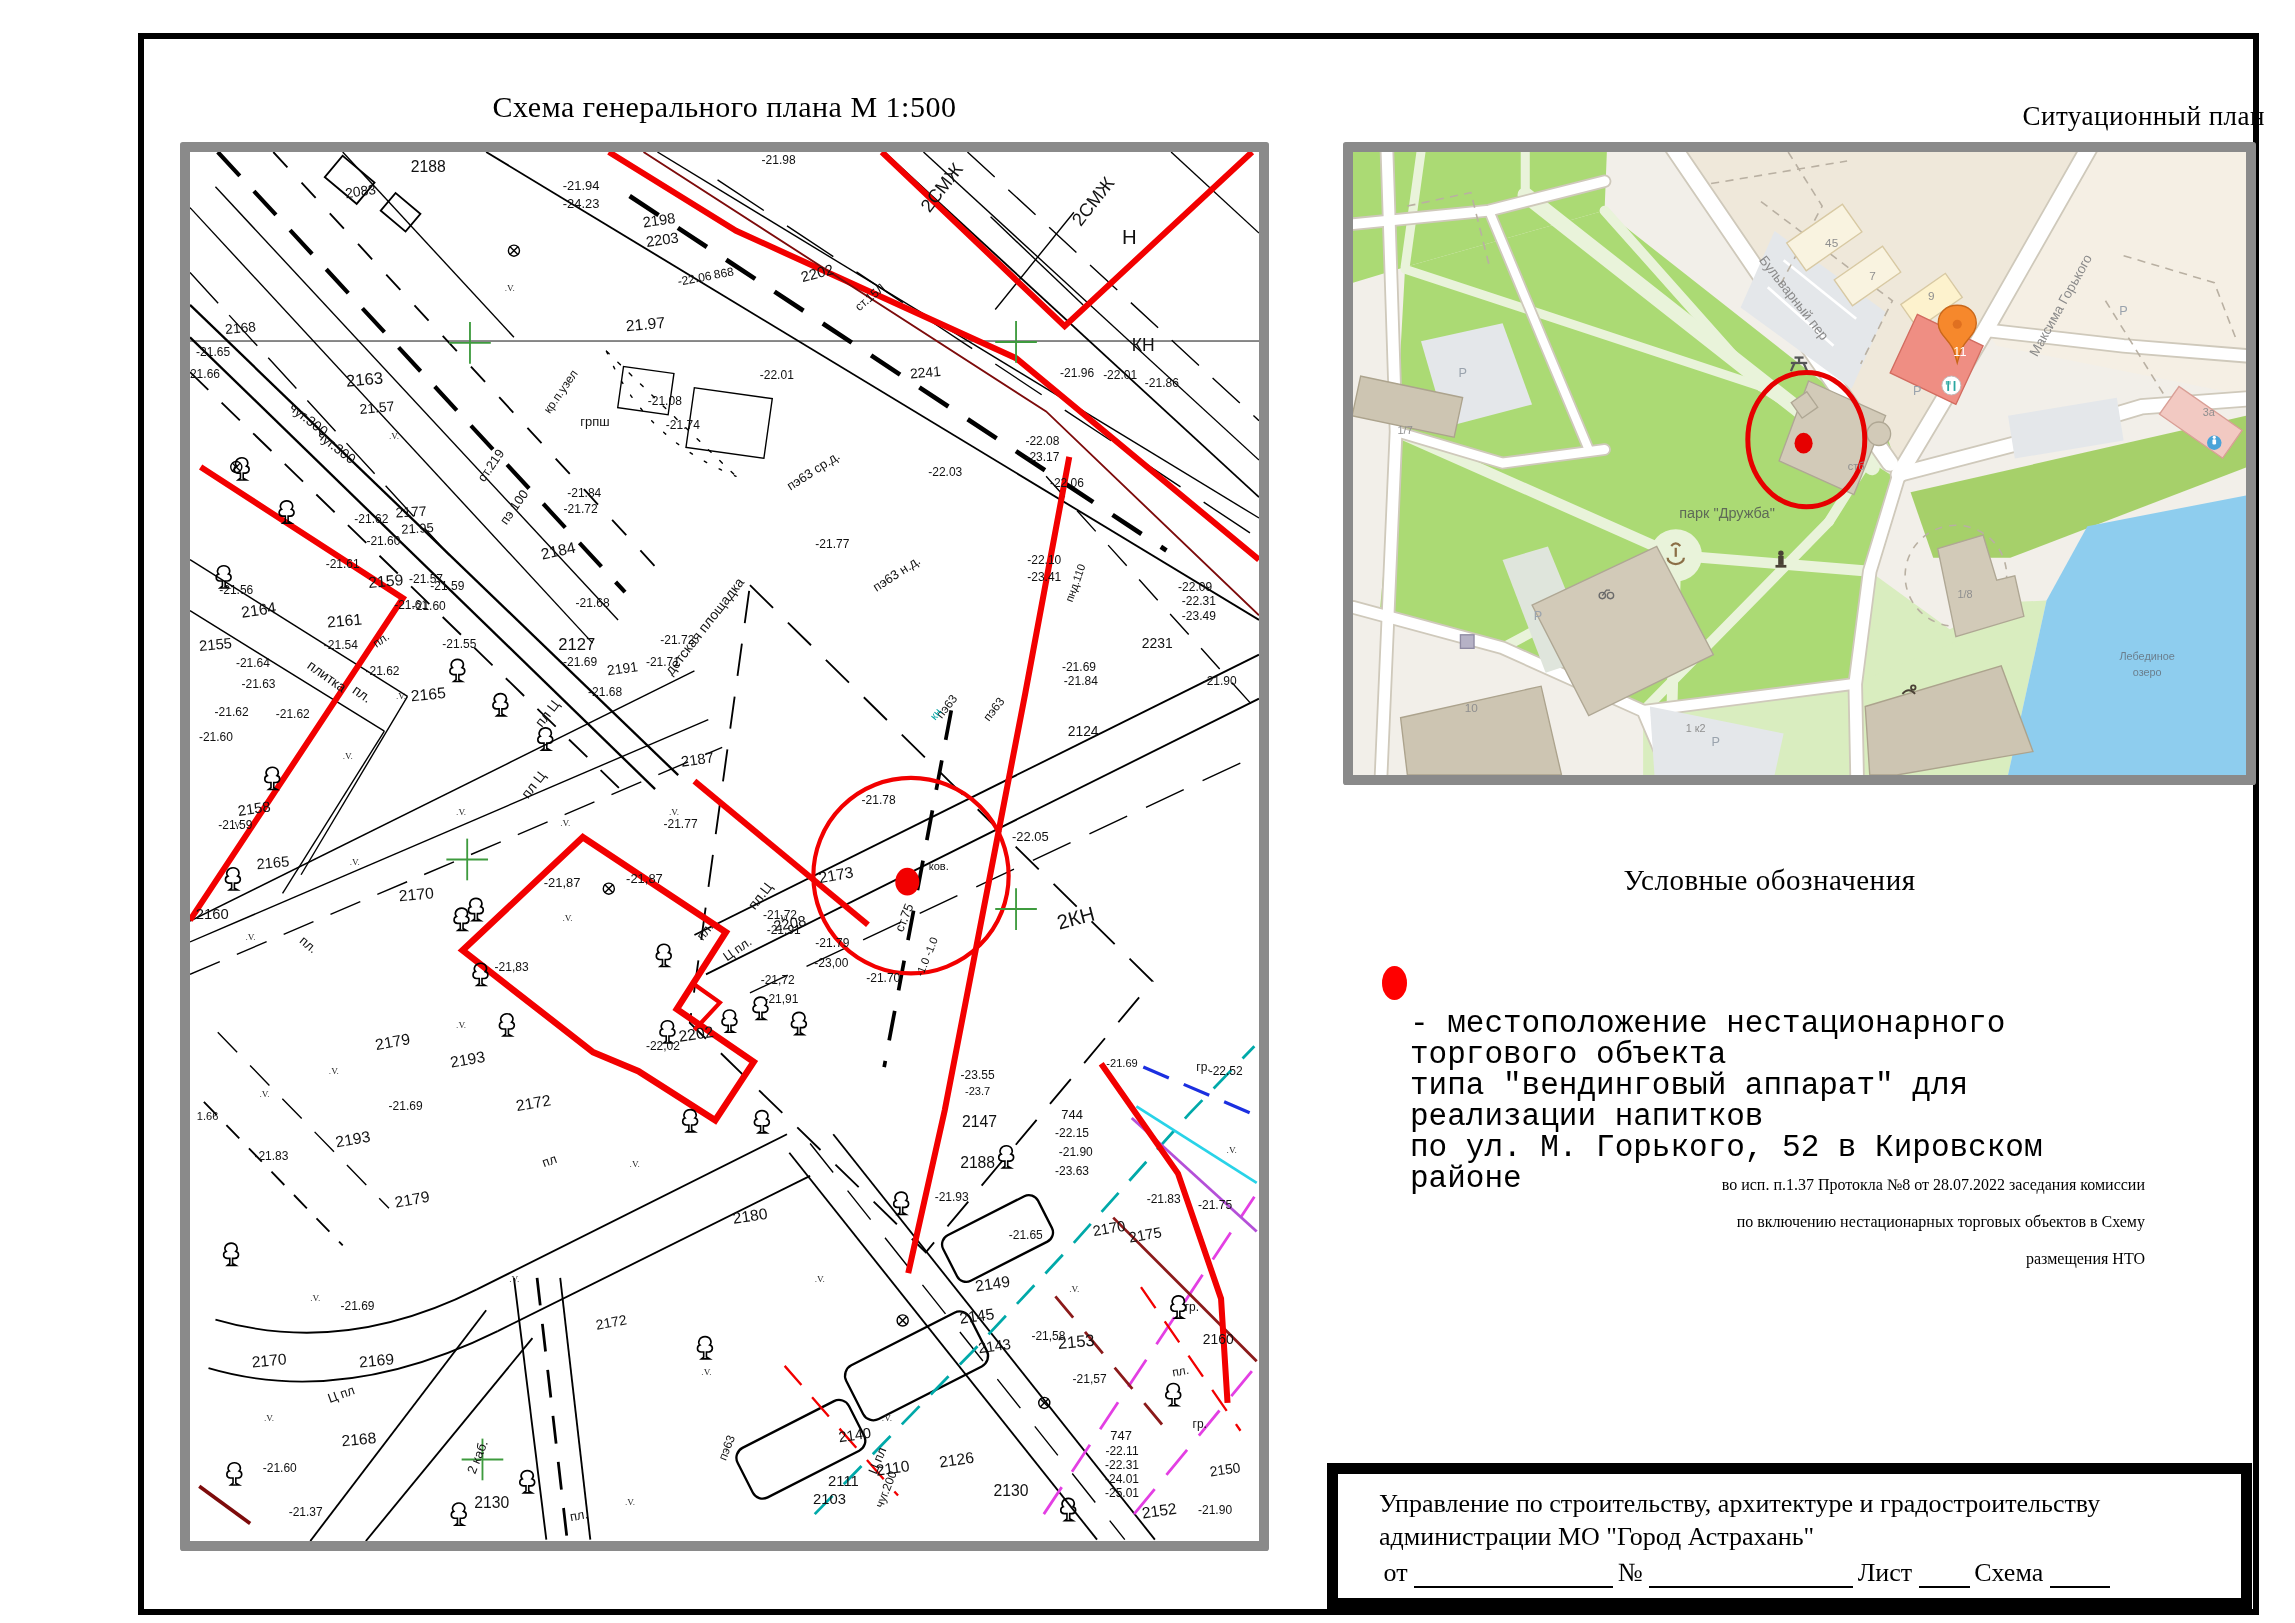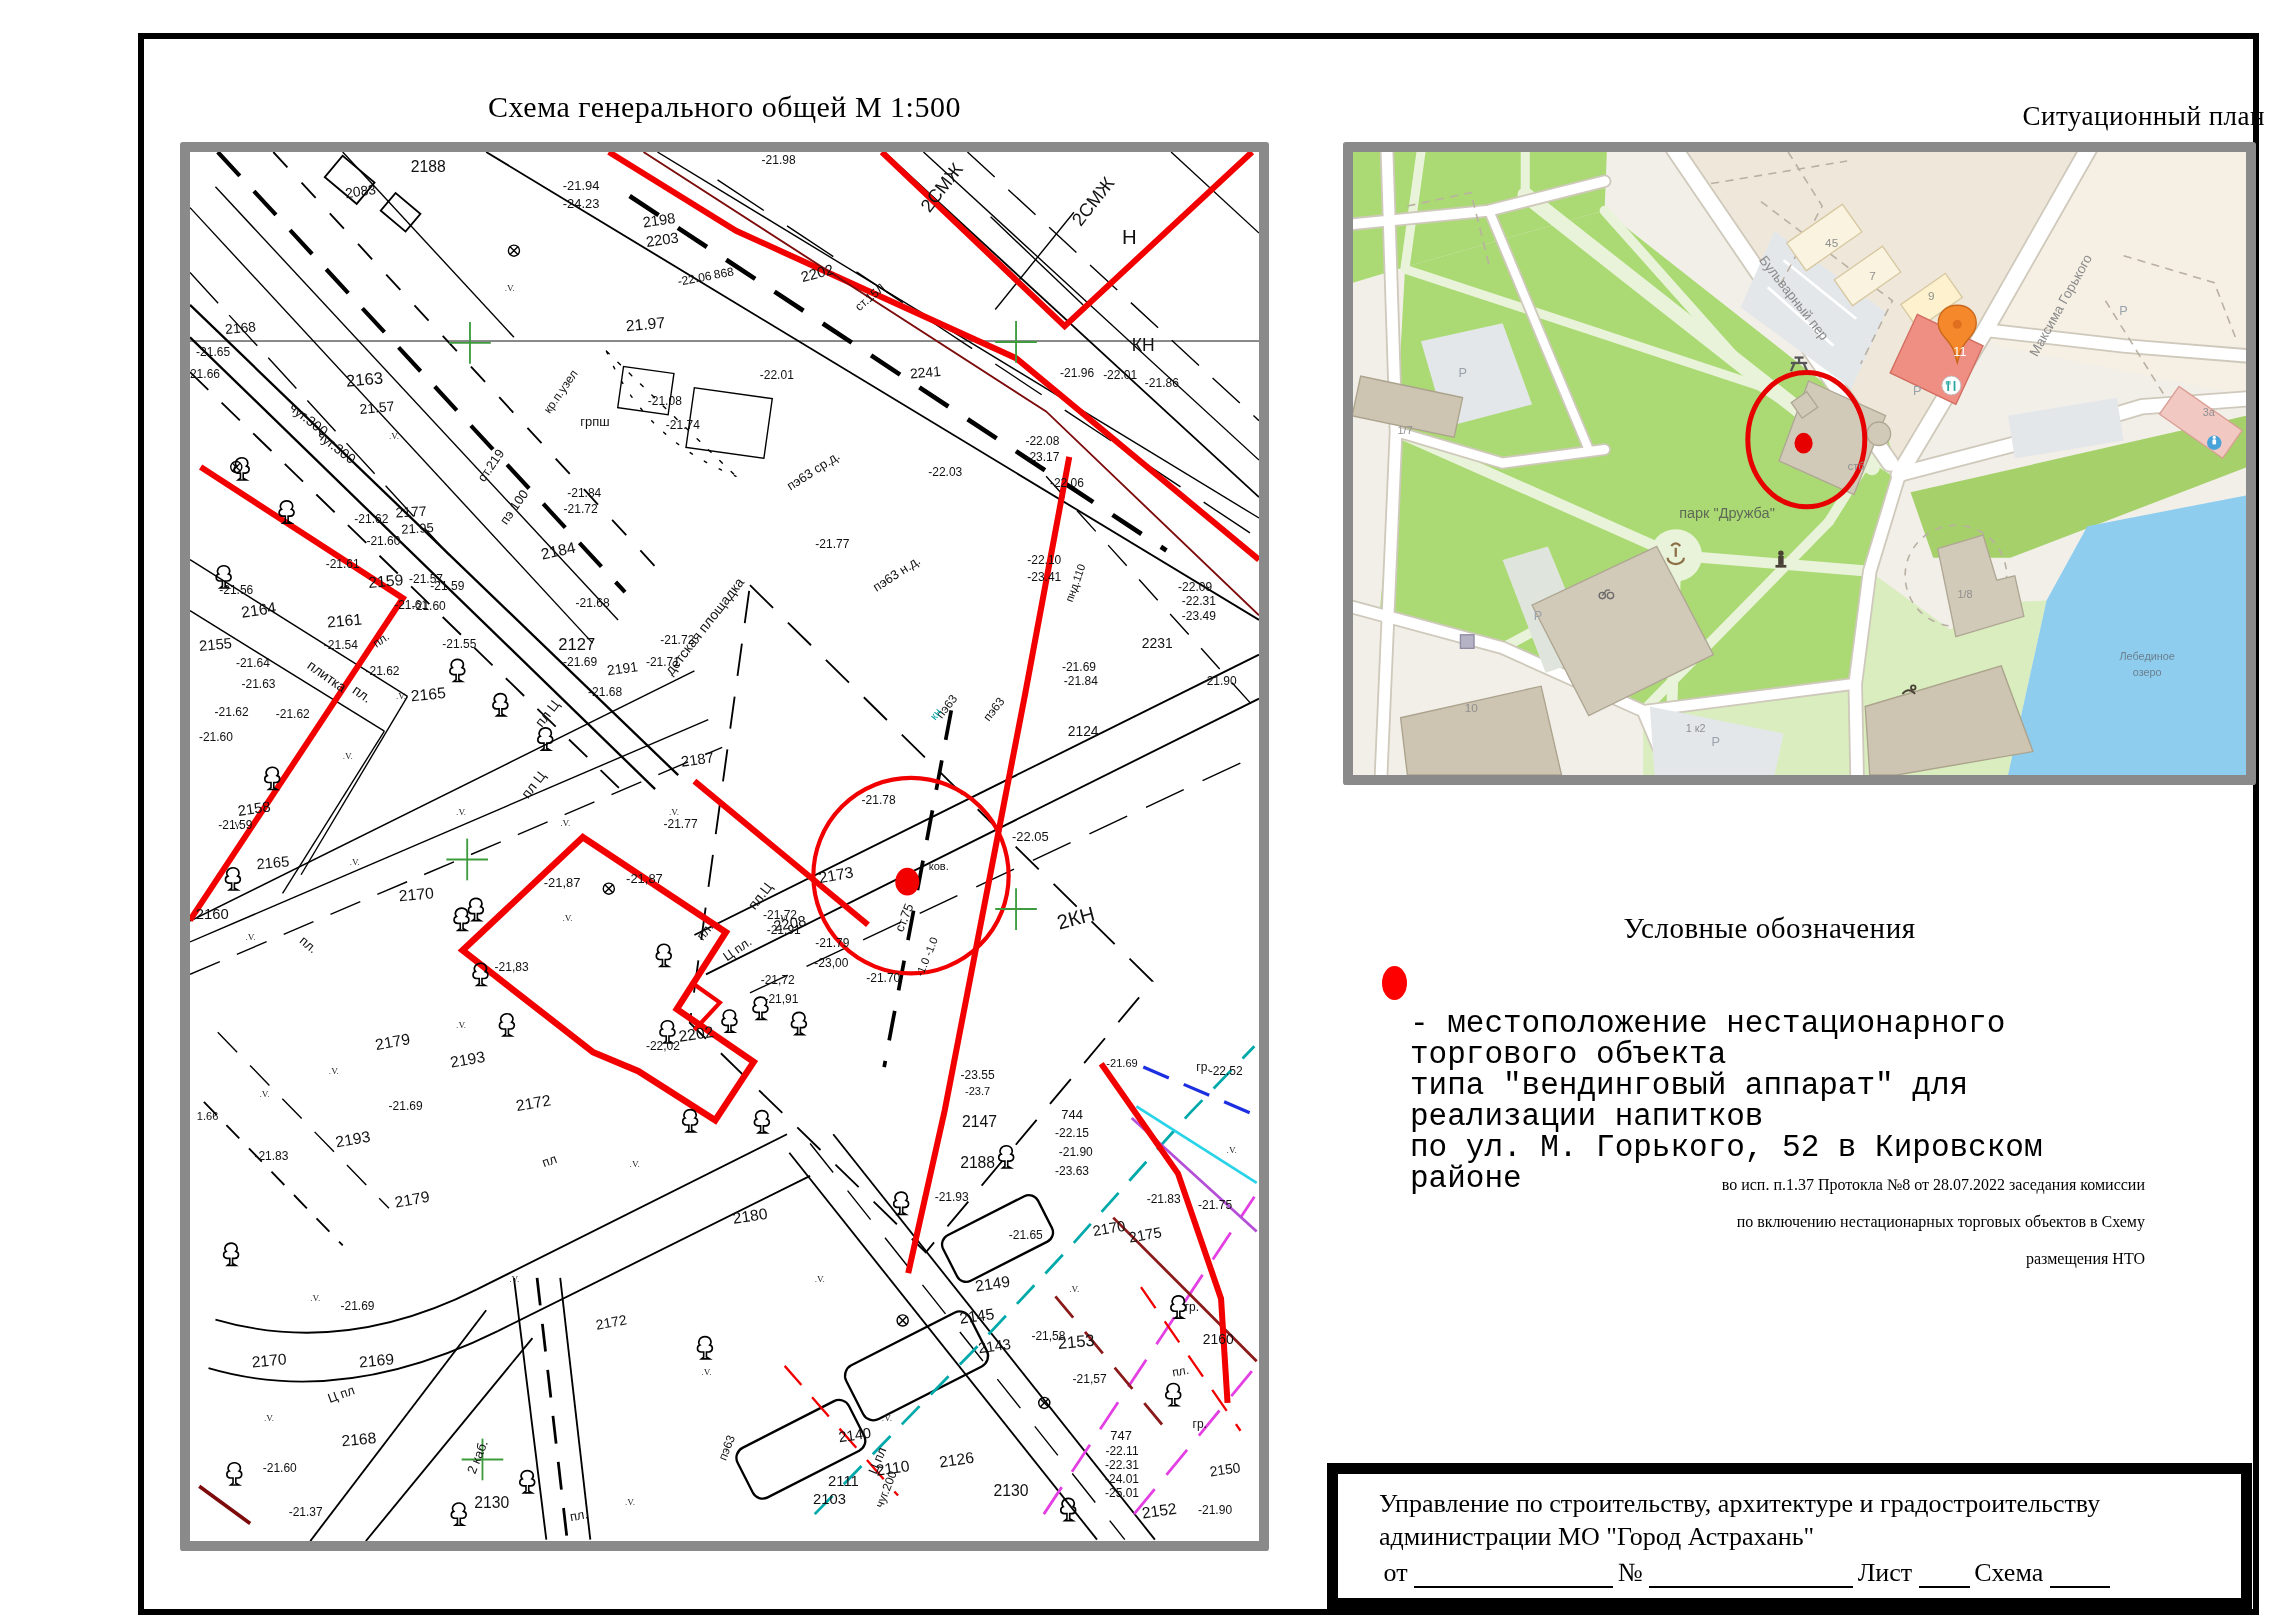--- a/index.html
+++ b/index.html
@@ -7,38 +7,38 @@
   .abs{position:absolute;}
   
   #page-border{left:138px;top:33px;width:2109px;height:1570px;border:6.5px solid #000;}
   
   #genplan-frame{left:180px;top:142px;width:1069px;height:1389px;border:10.2px solid #8a8a8a;border-radius:2.8px;background:#fff;overflow:hidden;}
   #sitplan-frame{left:1343px;top:142px;width:893px;height:623px;border:10.2px solid #8a8a8a;border-radius:2.8px;background:#f2efe9;overflow:hidden;}
   #genplan-frame svg,#sitplan-frame svg{display:block;width:100%;height:100%;}
   .doc-title{font-size:30px;letter-spacing:0.5px;text-align:center;white-space:nowrap;}
   #genplan-title{left:180px;top:90px;width:1089px;}
   #sitplan-title{left:1821px;top:101px;width:444px;font-size:27px;text-align:right;}
-  #legend-title{left:1434px;top:864px;width:671px;font-size:29px;text-align:center;margin-top:48px;}
+  #legend-title{left:1434px;top:864px;width:671px;font-size:29px;text-align:center;}
   #legend-item{left:1410px;top:1008px;width:703px;font-size:31px;line-height:31px;font-family:Liberation Mono, monospace;}
   #legend-marker{left:1382px;top:966px;width:25px;height:34px;border-radius:50%;background:#ff0000;}
   #note-block{left:1423px;top:1166px;width:722px;font-size:16px;line-height:37px;text-align:right;}
   
   #title-block{left:1327px;top:1463px;width:925px;height:146px;border:11px solid #000;background:#fff;box-sizing:border-box;padding:13px 0 0 41px;}
   #title-block .tb-line{font-size:26px;line-height:33px;white-space:nowrap;}
   #tb-form{display:flex;align-items:flex-end;margin-top:5px;font-size:26px;}
   #tb-form .blank{display:inline-block;border-bottom:2.3px solid #000;height:24px;}
   #tb-form .lbl{margin:0 6.5px 0 4.6px;}
   .b1{width:199px;} .b2{width:204px;} .b3{width:51px;} .b4{width:60px;}
 </style>
 </head>
 <body>
 
 <div class="abs" id="page-border"></div>
 
-<div class="abs doc-title" id="genplan-title">Схема генерального общей М 1:500</div>
+<div class="abs doc-title" id="genplan-title">Схема генерального плана М 1:500</div>
 <div class="abs doc-title" id="sitplan-title">Ситуационный план</div>
 
 <div class="abs" id="genplan-frame">
 <svg viewBox="0 0 2310 2998" preserveAspectRatio="none">
   <defs>
     <symbol id="tree" viewBox="-20 -28 40 56">
       <path d="M0,-24 C12,-24 16,-12 10,-6 C18,-4 18,8 8,9 L3,9 L3,20 L10,24 L-8,24 L-3,20 L-3,9 L-9,9 C-19,8 -18,-4 -11,-6 C-17,-12 -12,-24 0,-24 Z" fill="none" stroke="#000" stroke-width="3.5"></path>
     </symbol>
   </defs>
 

